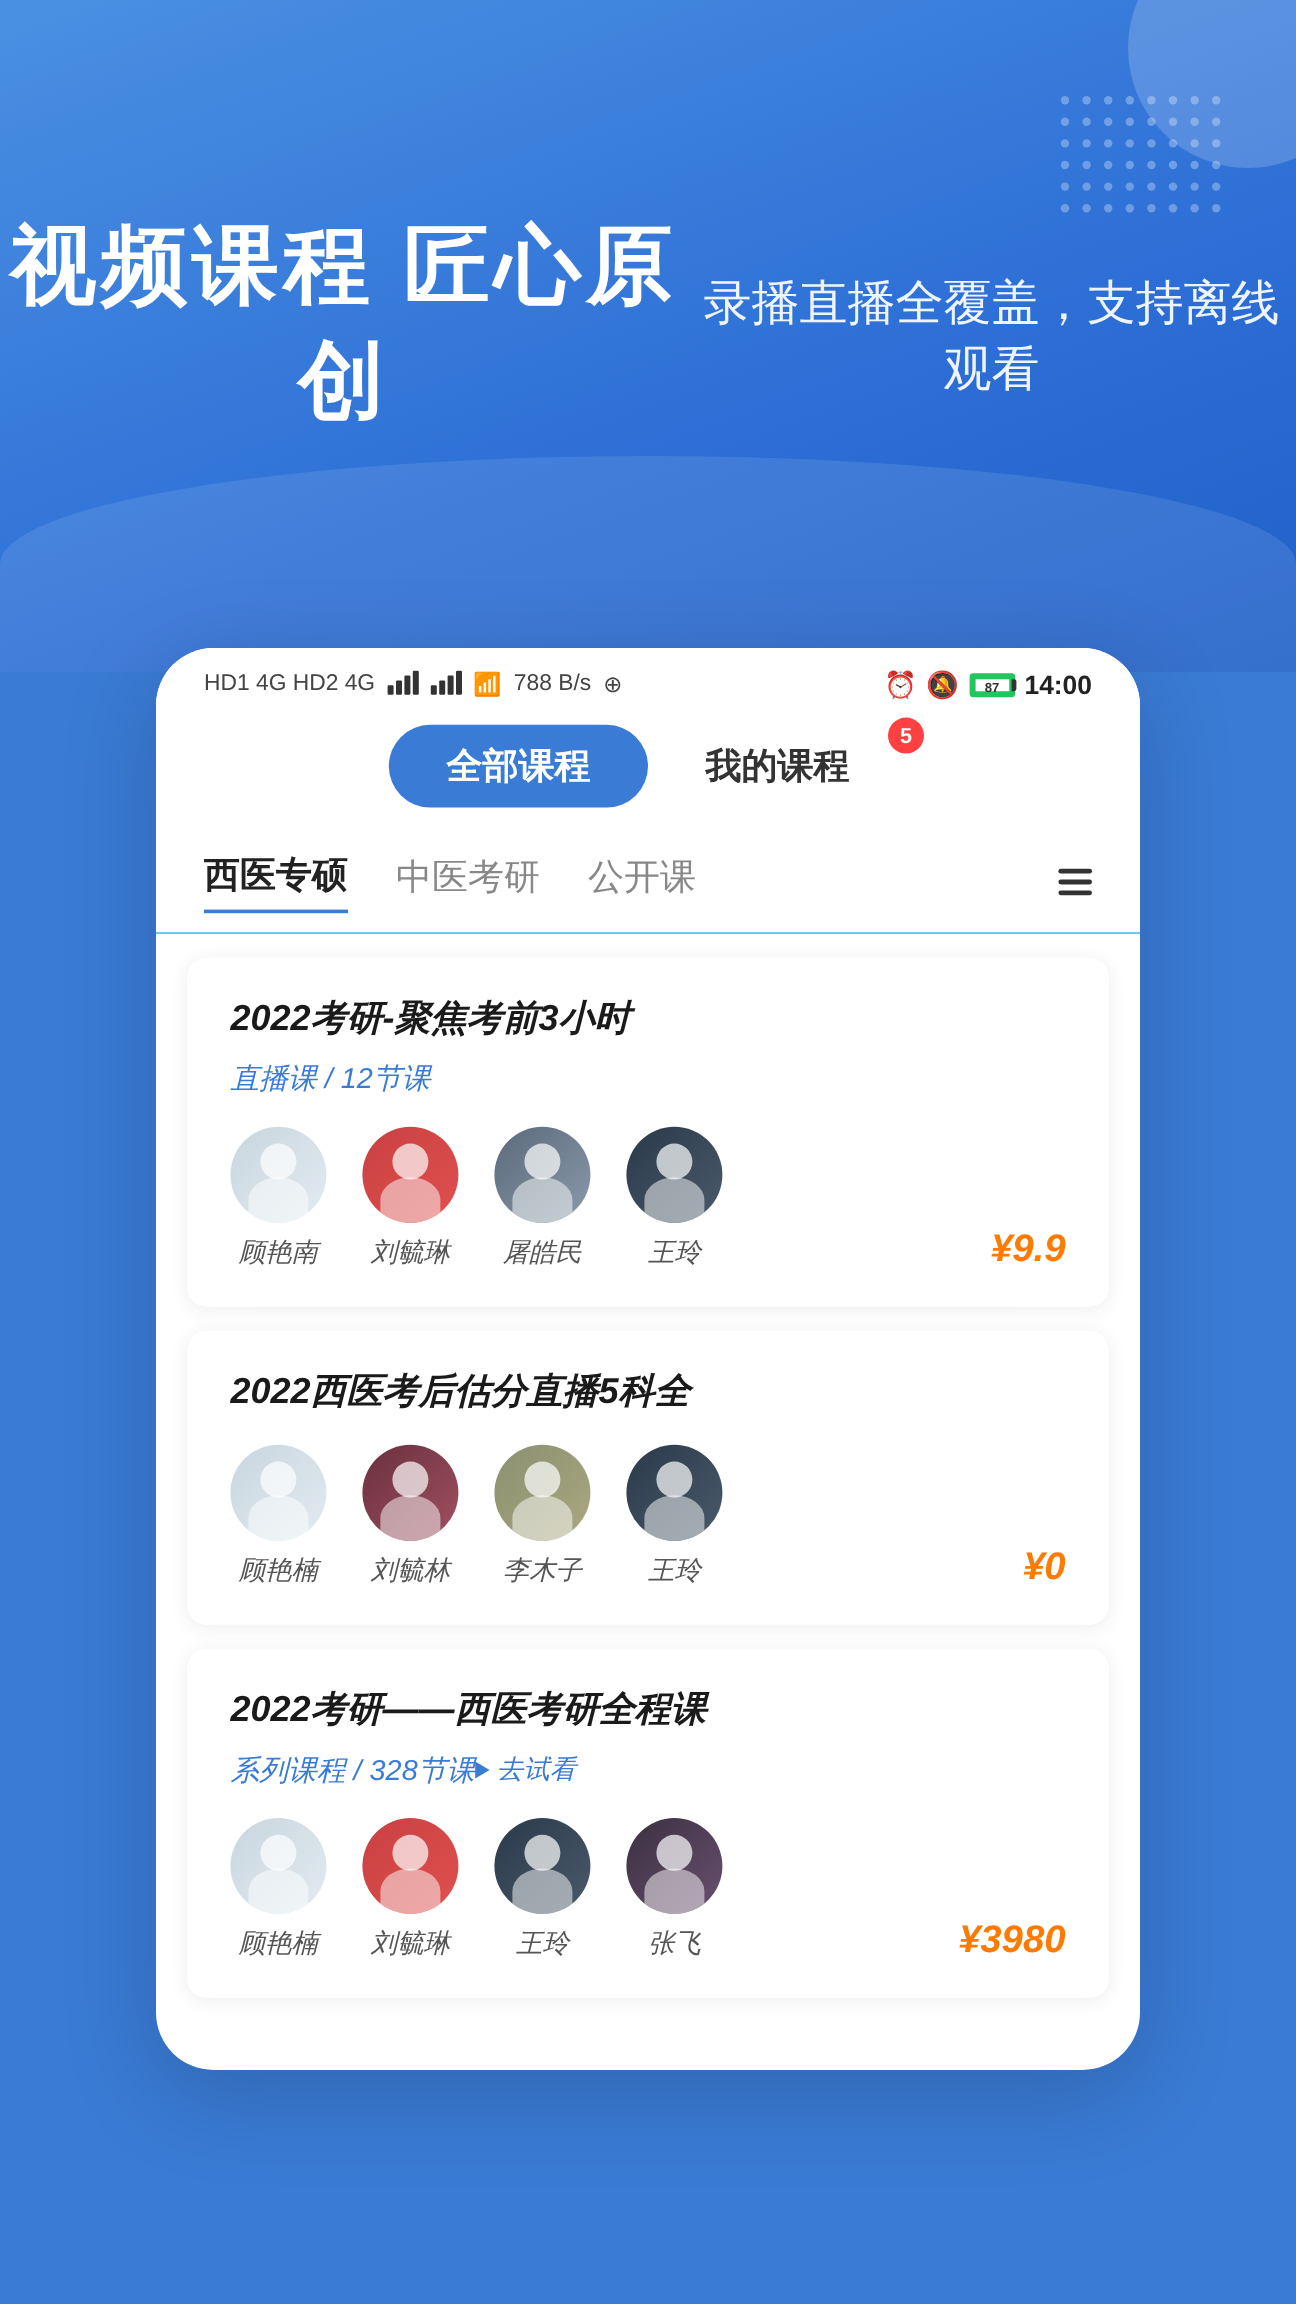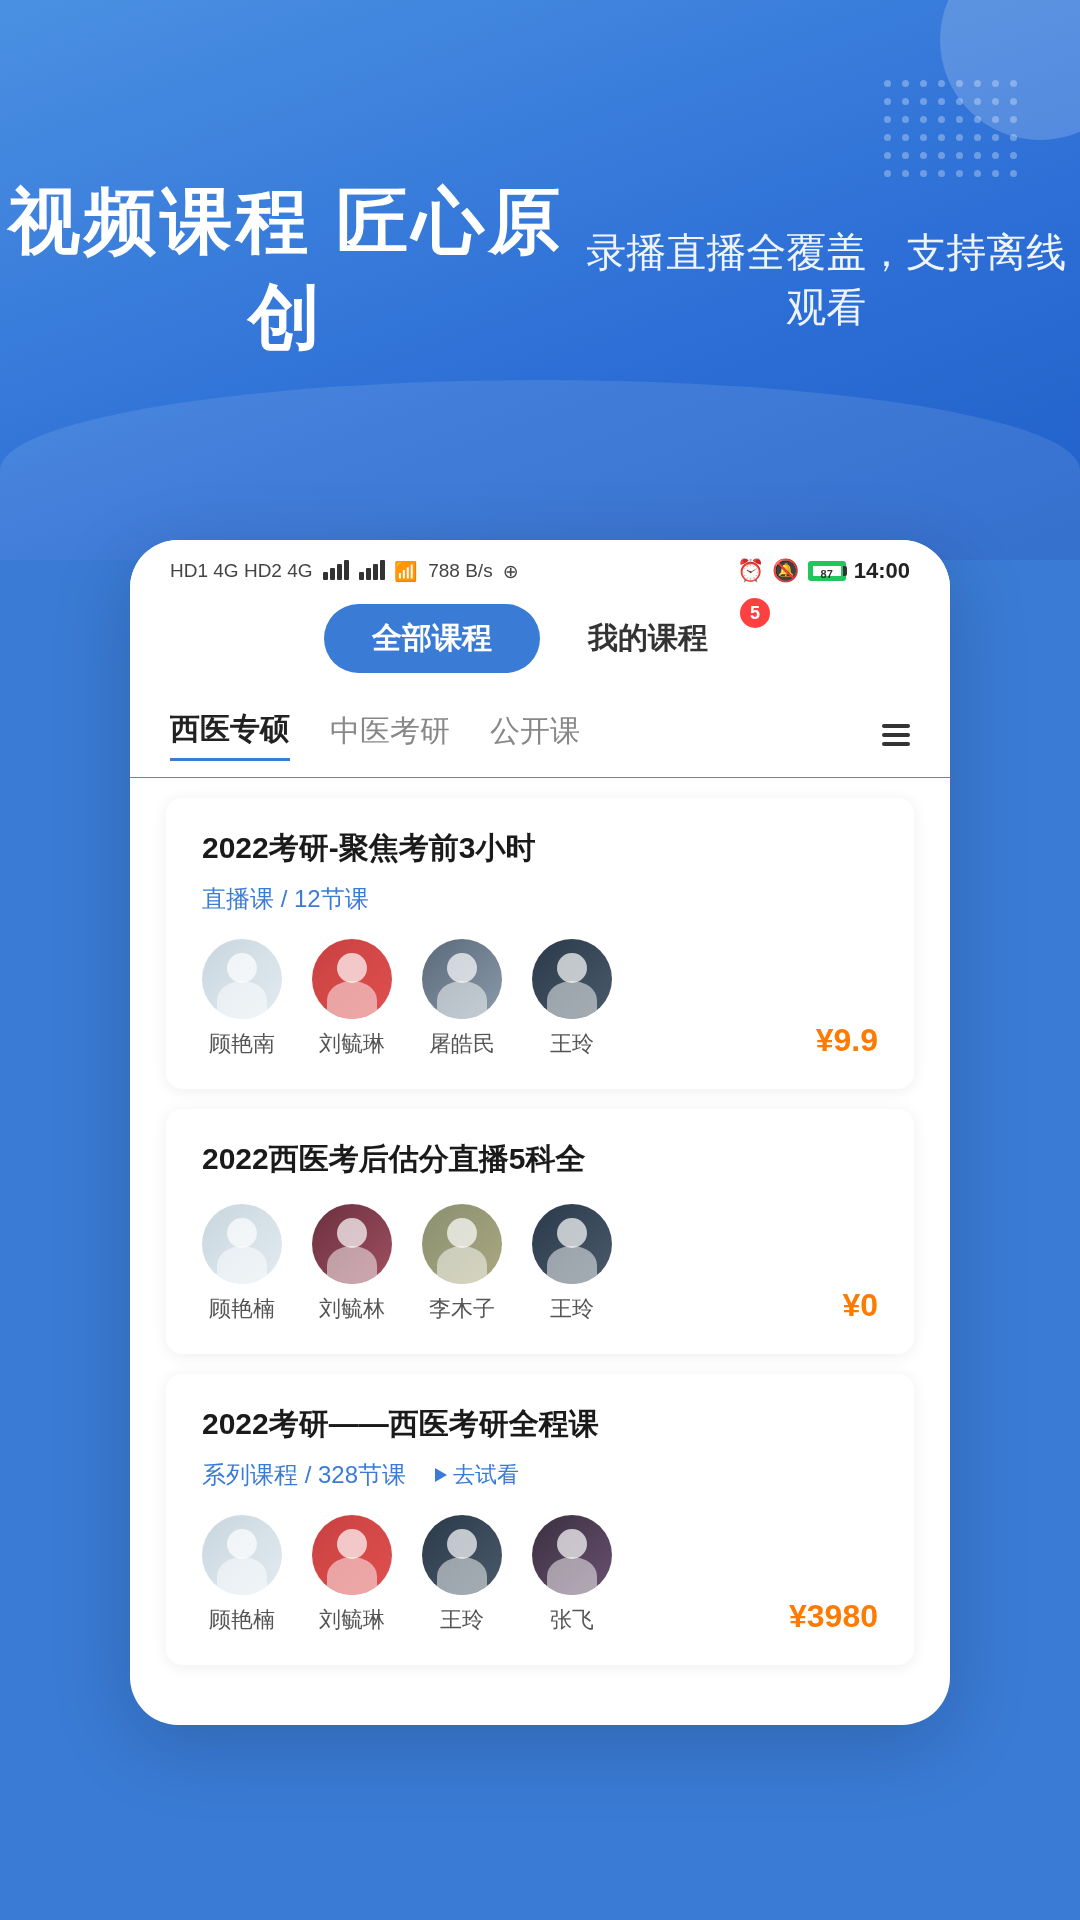--- a/index.html
+++ b/index.html
@@ -191,21 +191,22 @@
       color: #333;
       cursor: pointer;
       display: flex; flex-direction: column; gap: 5px;
     }
     .cat-menu-icon span {
       display: block; width: 28px; height: 4px; background: #333; border-radius: 2px;
     }
 
     
     .course-list {
-      padding: 0 36px;
+      padding: 0 26px;
+      font-style: italic;
     }
     .course-card {
       background: #fff;
       border-radius: 16px;
       margin: 20px 0;
       padding: 30px 36px;
       box-shadow: 0 2px 16px rgba(0,0,0,0.07);
     }
     .course-title {
       font-size: 30px;
@@ -254,21 +255,21 @@
       color: #ff7a00;
       font-weight: 700;
       align-self: flex-end;
     }
     .try-btn {
       display: inline-flex;
       align-items: center;
       gap: 6px;
       font-size: 22px;
       color: #3a7bd5;
-      margin-left: 29px;
+      margin-left: 0;
     }
     .play-icon {
       display: inline-block;
       width: 0; height: 0;
       border-top: 7px solid transparent;
       border-bottom: 7px solid transparent;
       border-left: 12px solid #3a7bd5;
     }
 
     

